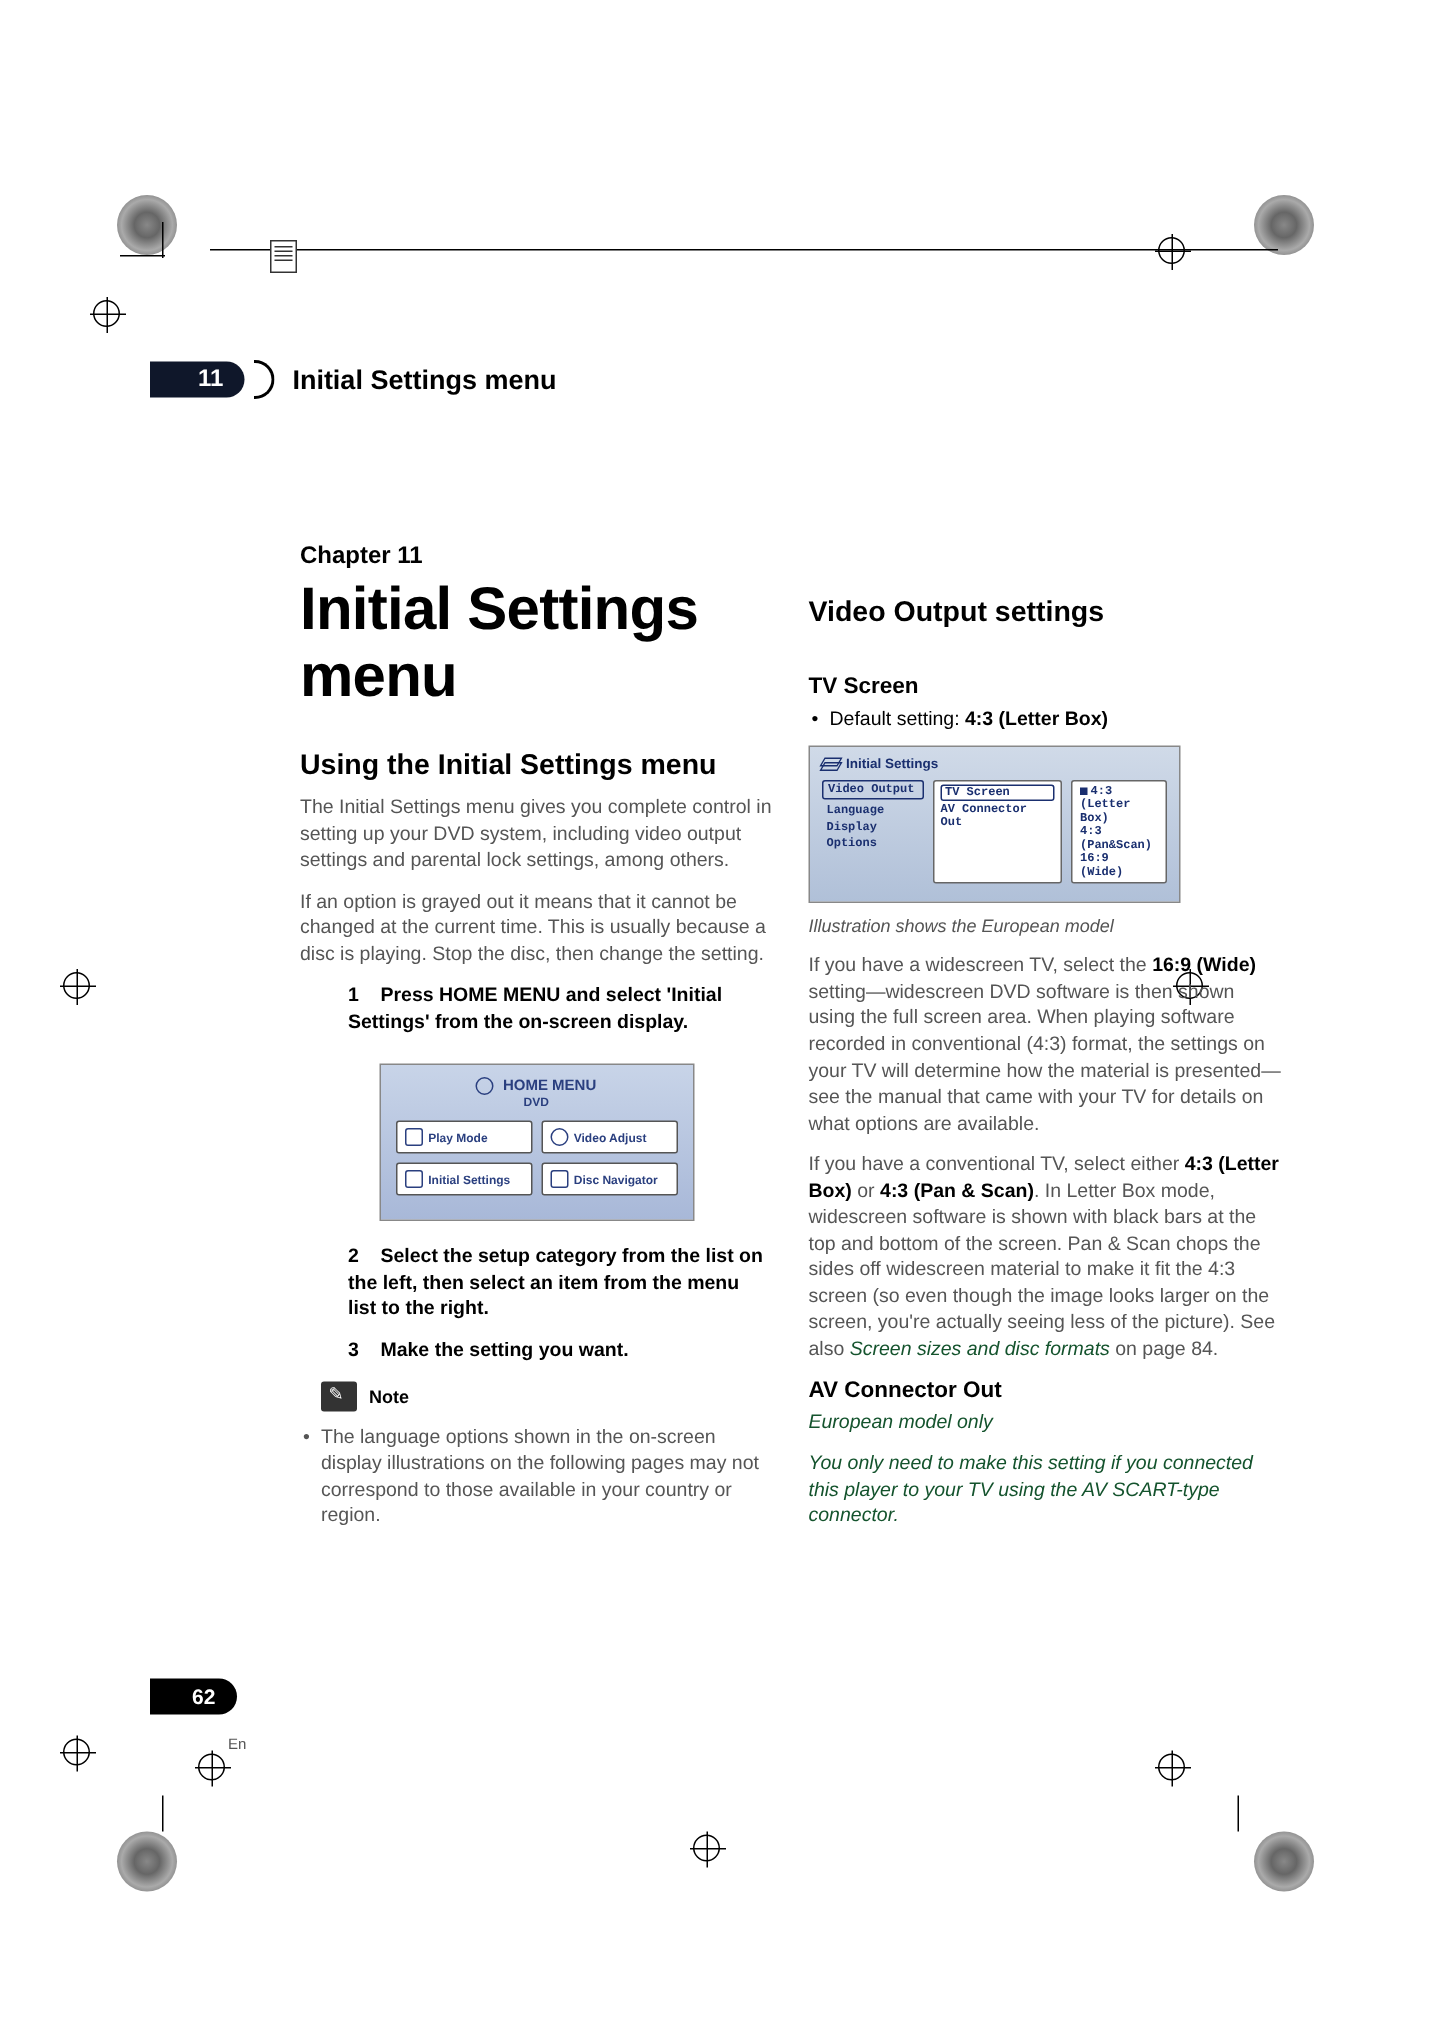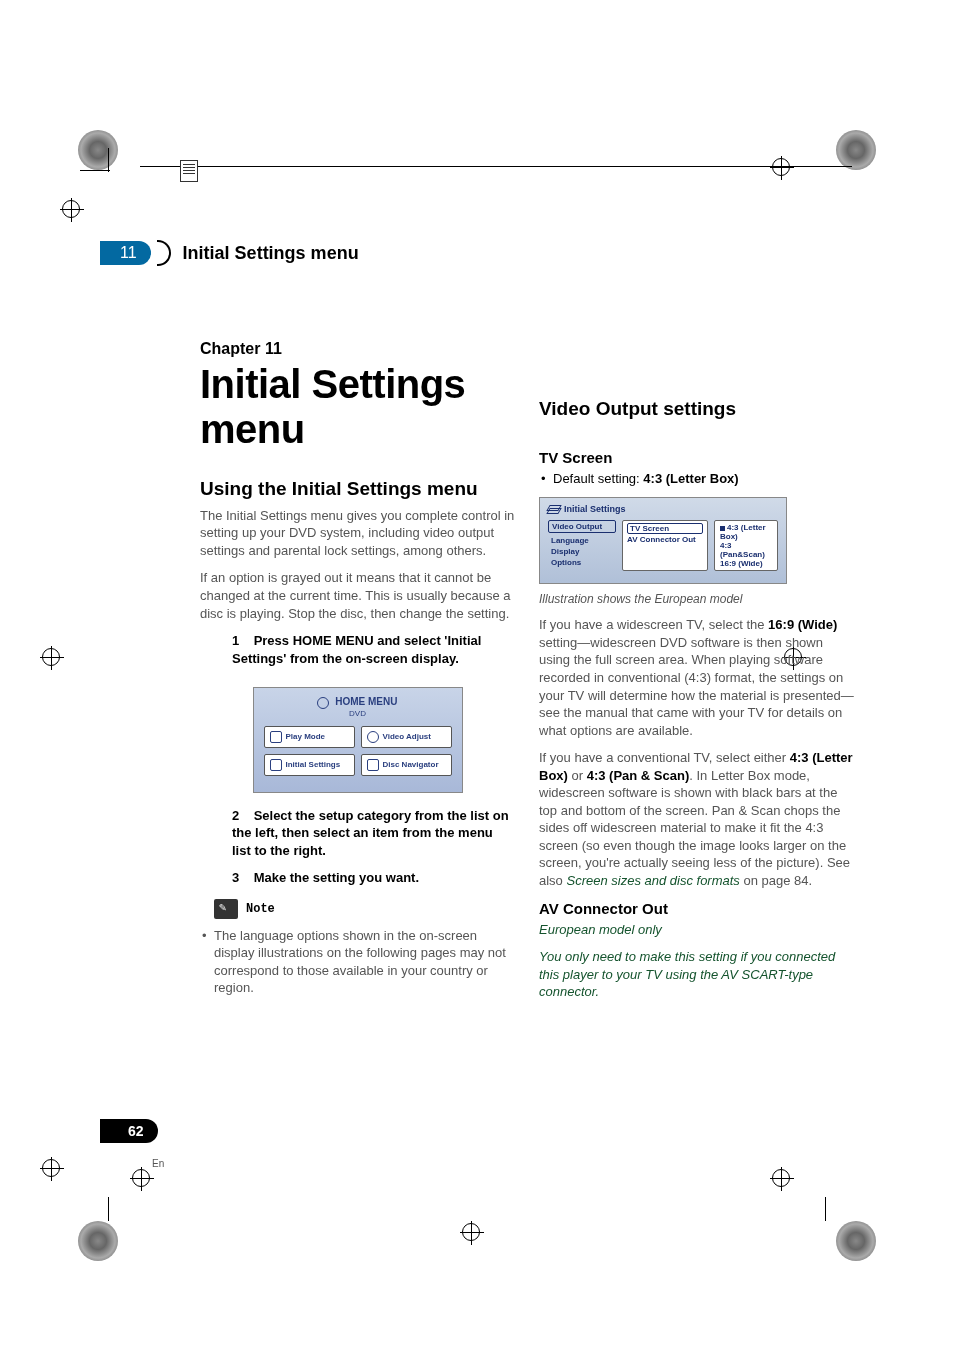--- a/index.html
+++ b/index.html
@@ -15,63 +15,63 @@
     
     .crop-line { position: absolute; background: #000; }
     
     .header-line { position: absolute; top: 166px; left: 140px; right: 102px; height: 1px; background: #000; }
     
     .book-info { position: absolute; top: 160px; left: 180px; font-size: 12px; display: flex; align-items: center; gap: 8px; }
     .book-icon { width: 18px; height: 22px; border: 1px solid #333; background: #fff; position: relative; }
     .book-icon::before { content: ''; position: absolute; left: 2px; top: 3px; right: 2px; height: 1px; background: #333; box-shadow: 0 3px 0 #333, 0 6px 0 #333, 0 9px 0 #333; }
     
     .chapter-tab { position: absolute; top: 240px; left: 100px; display: flex; align-items: center; }
-    .tab-num { background: #0369a1; color: #fff; font-weight: normal; font-size: 16px; padding: 3px 14px 3px 20px; border-radius: 0 14px 14px 0; }
+    .tab-num { background: #0f172a; color: #fff; font-weight: bold; font-size: 16px; padding: 3px 14px 3px 32px; border-radius: 0 14px 14px 0; }
     .tab-bracket { width: 14px; height: 26px; border: 2px solid #000; border-left: none; border-radius: 0 16px 16px 0; margin-left: 6px; }
     .tab-title { font-weight: bold; font-size: 18px; margin-left: 12px; }
     
-    .content { position: absolute; top: 340px; left: 200px; right: 100px; display: flex; gap: 24px; }
+    .content { position: absolute; top: 340px; left: 200px; right: 100px; display: flex; gap: 24px; align-items: flex-end; }
     .col { flex: 1; min-width: 0; }
     
     .chapter-label { font-weight: bold; font-size: 16px; margin-bottom: 4px; }
     .main-title { font-weight: bold; font-size: 40px; margin-bottom: 26px; letter-spacing: -0.5px; }
     
     .h2 { font-weight: bold; font-size: 19px; margin-bottom: 6px; line-height: 1.2; }
     .h3 { font-weight: bold; font-size: 15px; margin-bottom: 4px; margin-top: 6px; }
     
     .body-text { font-size: 13px; line-height: 1.35; margin-bottom: 10px; }
     .body-text.light { color: #555; }
     
     .step { font-size: 13px; line-height: 1.35; margin-bottom: 10px; margin-left: 32px; }
     .step-num { font-weight: bold; display: inline-block; width: 18px; }
     .step-text { font-weight: bold; }
     
     .bullet-row { font-size: 13px; line-height: 1.35; margin-bottom: 10px; padding-left: 14px; position: relative; }
     .bullet-row::before { content: '•'; position: absolute; left: 2px; }
     
-    .note-box { display: flex; align-items: center; gap: 8px; margin: 12px 0 8px 14px; font-family: Liberation Mono, monospace; }
+    .note-box { display: flex; align-items: center; gap: 8px; margin: 12px 0 8px 14px; }
     .note-icon { width: 24px; height: 20px; background: #333; border-radius: 2px; position: relative; }
     .note-icon::after { content: '✎'; color: #fff; position: absolute; top: 1px; left: 5px; font-size: 12px; }
     .note-label { font-weight: bold; font-size: 12px; }
     
     .home-menu-panel { background: linear-gradient(#c8d4e8, #a8b8d8); border: 1px solid #888; width: 210px; margin: 20px auto 14px; padding: 8px 10px 16px; }
     .hm-title { text-align: center; font-size: 10px; font-weight: bold; color: #2a3f7f; }
-    .hm-title-sub { display: block; font-size: 8px; font-weight: normal; }
+    .hm-title-sub { display: block; font-size: 8px; font-weight: bold; }
     .hm-clock { display: inline-block; width: 12px; height: 12px; border: 1.5px solid #2a3f7f; border-radius: 50%; vertical-align: middle; margin-right: 3px; position: relative; }
     .hm-grid { display: grid; grid-template-columns: 1fr 1fr; gap: 6px; margin-top: 8px; }
     .hm-cell { background: #fff; border: 1px solid #555; border-radius: 2px; padding: 4px 5px; font-size: 8px; font-weight: bold; color: #2a3f7f; display: flex; align-items: center; gap: 4px; }
     .hm-cell-icon { width: 12px; height: 12px; border: 1px solid #2a3f7f; border-radius: 2px; flex-shrink: 0; }
     .hm-cell-icon.round { border-radius: 50%; }
     
     .settings-panel { background: linear-gradient(#d0dae8, #b0c0d8); border: 1px solid #888; width: 248px; margin: 8px 0 8px 0; padding: 6px 8px 12px; }
     .sp-title { font-size: 9px; font-weight: bold; color: #1a2f6f; display: flex; align-items: center; gap: 4px; }
     .sp-layers { width: 12px; height: 8px; position: relative; }
     .sp-layers::before, .sp-layers::after { content: ''; position: absolute; width: 10px; height: 4px; border: 1px solid #1a2f6f; transform: skewX(-30deg); }
     .sp-layers::after { top: 3px; }
-    .sp-cols { display: flex; gap: 6px; margin-top: 6px; font-size: 8px; font-weight: bold; color: #1a2f6f; }
+    .sp-cols { display: flex; gap: 6px; margin-top: 6px; font-size: 8px; font-weight: bold; color: #1a2f6f; font-family: Liberation Mono, monospace; }
     .sp-col1 { width: 68px; }
     .sp-col1 .boxed { border: 1px solid #1a2f6f; border-radius: 2px; padding: 1px 3px; margin-bottom: 2px; }
     .sp-col1 div { padding: 1px 3px; }
     .sp-col2 { width: 86px; background: #fff; border: 1px solid #666; border-radius: 2px; padding: 2px 4px; }
     .sp-col2 .boxed { border: 1px solid #1a2f6f; border-radius: 2px; padding: 0 2px; margin-bottom: 1px; }
     .sp-col3 { flex: 1; background: #fff; border: 1px solid #666; border-radius: 2px; padding: 2px 4px; }
     .sp-col3 div { padding: 0 1px; }
     .sq { display: inline-block; width: 5px; height: 5px; background: #1a2f6f; margin-right: 2px; vertical-align: middle; }
     
     .caption { font-style: italic; font-size: 12px; color: #555; margin-bottom: 10px; }

